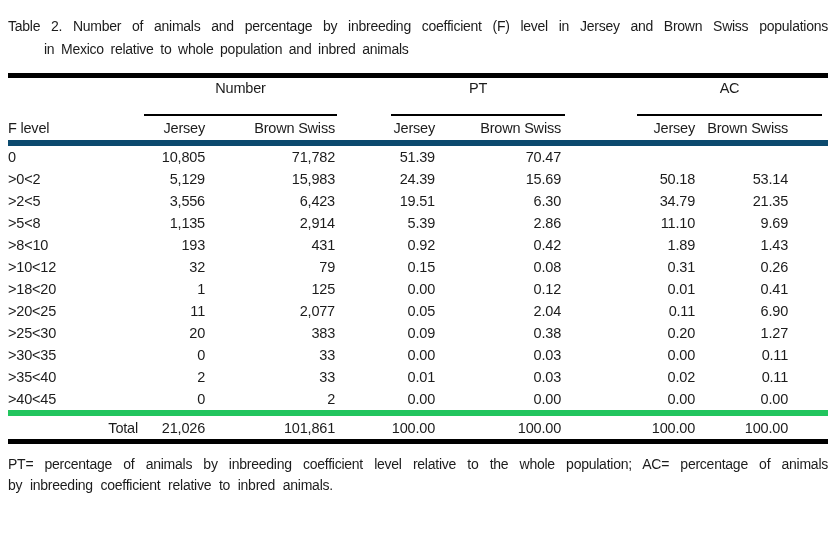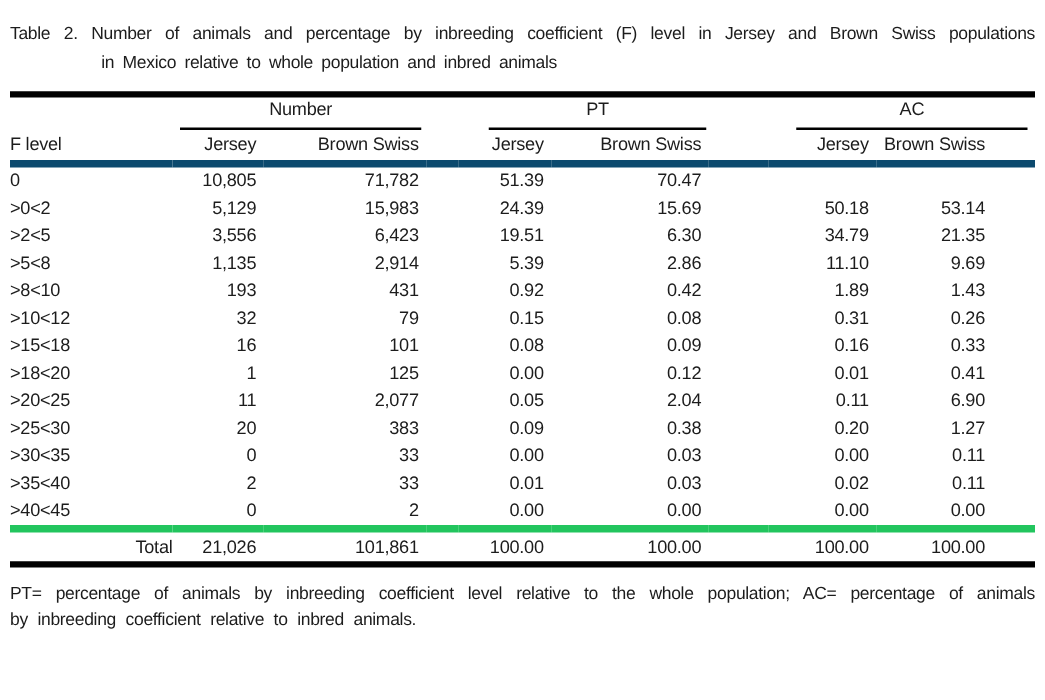--- a/index.html
+++ b/index.html
@@ -9,31 +9,31 @@
     color: #1c1c1c;
     -webkit-font-smoothing: antialiased;
   }
   .page { padding: 9px 8px 0 8px; width: 820px; }
 
   
   .title-block { font-size: 14px; line-height: 23px; letter-spacing: -0.25px; }
   .title-block.en { margin-top: 6px; margin-bottom: 12px; }
   .t-justify { text-align: justify; text-align-last: justify; white-space: nowrap; }
   .t-center { text-align: center; word-spacing: 2px; }
-  .t-indent { margin-left: 73px; word-spacing: 3px; }
+  .t-indent { margin-left: 36px; word-spacing: 3px; }
 
   
   .rule-thick { height: 5px; background: #000; width: 820px; }
 
   
   table.data { border-collapse: collapse; table-layout: fixed; width: 820px; font-size: 14.5px; letter-spacing: -0.2px; }
   th, td { font-weight: normal; padding: 0; margin: 0; }
   thead th { vertical-align: bottom; }
   .group { vertical-align: bottom; }
-  .group-inner { border-bottom: 2px solid #000; text-align: center; line-height: 20px; padding-bottom: 4px; }
+  .group-inner { border-bottom: 2px solid #000; text-align: center; line-height: 20px; padding-bottom: 16px; }
   .g-number { margin: 0 4px 0 6px; }
   .g-pt { margin: 0 2px 0 24px; }
   .g-ac { margin: 0 6px 0 22px; }
   tr.colhead th { border-bottom: 6px solid #0c4a6e; height: 24px; line-height: 24px; }
   .rowhead { text-align: left; }
   .flevel { text-align: left; }
   .num { text-align: right; padding-right: 6px; }
   .last { padding-right: 40px; }
   tbody td { height: 22px; line-height: 22px; }
   tbody tr[data-name="total-row"] td { border-top: 6px solid #22c55e; height: 23px; text-align: right; }
@@ -156,31 +156,20 @@
           <td class="num" data-name="value-cell">32</td>
           <td class="num" data-name="value-cell">79</td>
           <td data-name="spacer-cell"></td>
           <td class="num" data-name="value-cell">0.15</td>
           <td class="num" data-name="value-cell">0.08</td>
           <td data-name="spacer-cell"></td>
           <td class="num" data-name="value-cell">0.31</td>
           <td class="num last" data-name="value-cell">0.26</td>
         </tr>
         <tr data-name="table-row">
-          <td class="flevel" data-name="f-level-cell">&gt;15&lt;18</td>
-          <td class="num" data-name="value-cell">16</td>
-          <td class="num" data-name="value-cell">101</td>
-          <td data-name="spacer-cell"></td>
-          <td class="num" data-name="value-cell">0.08</td>
-          <td class="num" data-name="value-cell">0.09</td>
-          <td data-name="spacer-cell"></td>
-          <td class="num" data-name="value-cell">0.16</td>
-          <td class="num last" data-name="value-cell">0.33</td>
-        </tr>
-        <tr data-name="table-row">
           <td class="flevel" data-name="f-level-cell">&gt;18&lt;20</td>
           <td class="num" data-name="value-cell">1</td>
           <td class="num" data-name="value-cell">125</td>
           <td data-name="spacer-cell"></td>
           <td class="num" data-name="value-cell">0.00</td>
           <td class="num" data-name="value-cell">0.12</td>
           <td data-name="spacer-cell"></td>
           <td class="num" data-name="value-cell">0.01</td>
           <td class="num last" data-name="value-cell">0.41</td>
         </tr>

